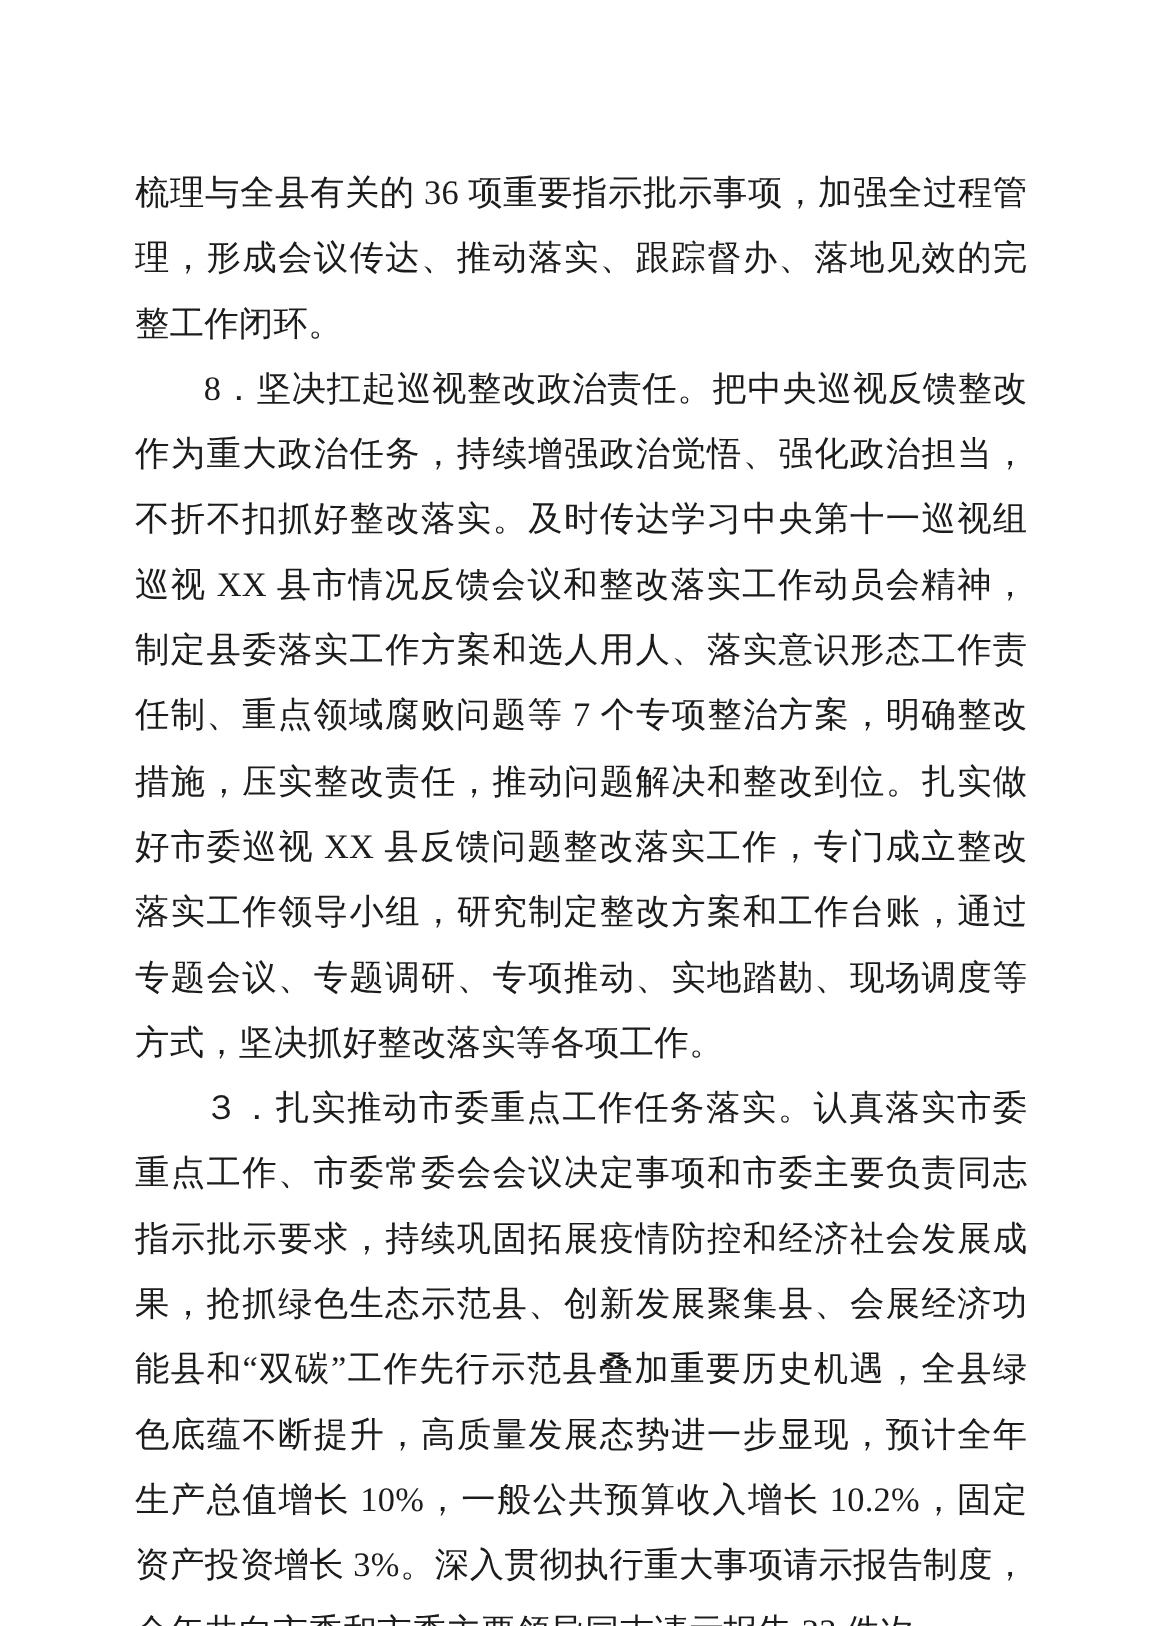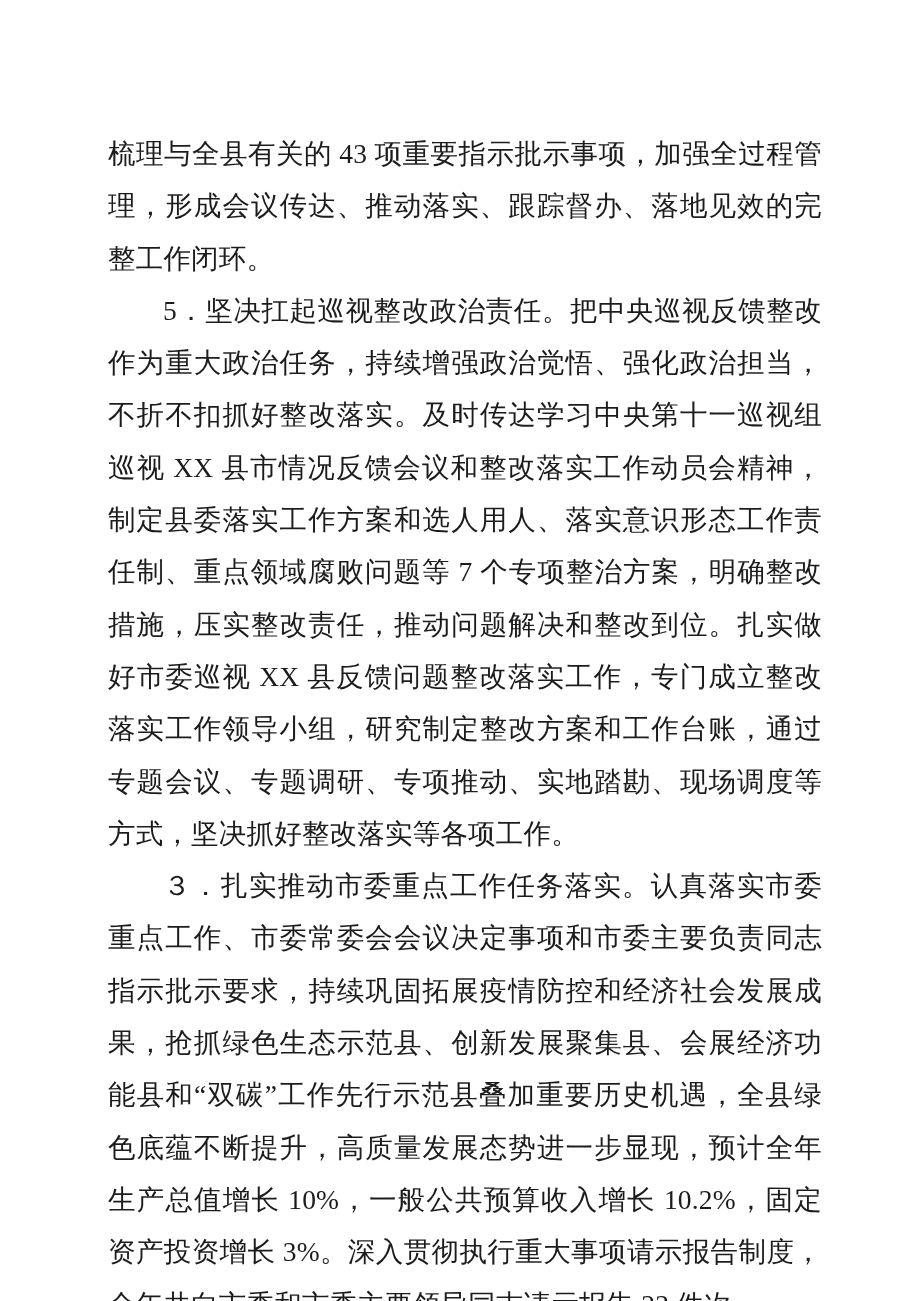--- a/index.html
+++ b/index.html
@@ -42,18 +42,18 @@
   }
   .para.flush {
     text-indent: 0;
   }
 </style>
 </head>
 <body>
 
 <div class="page">
   <div class="doc-body">
-    <p class="para flush">梳理与全县有关的 43 项重要指示批示事项，加强全过程管理，形成会议传达、推动落实、跟踪督办、落地见效的完整工作闭环。</p>
-    <p class="para indent">5．坚决扛起巡视整改政治责任。把中央巡视反馈整改作为重大政治任务，持续增强政治觉悟、强化政治担当，不折不扣抓好整改落实。及时传达学习中央第十一巡视组巡视 XX 县市情况反馈会议和整改落实工作动员会精神，制定县委落实工作方案和选人用人、落实意识形态工作责任制、重点领域腐败问题等 7 个专项整治方案，明确整改措施，压实整改责任，推动问题解决和整改到位。扎实做好市委巡视 XX 县反馈问题整改落实工作，专门成立整改落实工作领导小组，研究制定整改方案和工作台账，通过专题会议、专题调研、专项推动、实地踏勘、现场调度等方式，坚决抓好整改落实等各项工作。</p>
+    <p class="para flush">梳理与全县有关的 36 项重要指示批示事项，加强全过程管理，形成会议传达、推动落实、跟踪督办、落地见效的完整工作闭环。</p>
+    <p class="para indent">8．坚决扛起巡视整改政治责任。把中央巡视反馈整改作为重大政治任务，持续增强政治觉悟、强化政治担当，不折不扣抓好整改落实。及时传达学习中央第十一巡视组巡视 XX 县市情况反馈会议和整改落实工作动员会精神，制定县委落实工作方案和选人用人、落实意识形态工作责任制、重点领域腐败问题等 7 个专项整治方案，明确整改措施，压实整改责任，推动问题解决和整改到位。扎实做好市委巡视 XX 县反馈问题整改落实工作，专门成立整改落实工作领导小组，研究制定整改方案和工作台账，通过专题会议、专题调研、专项推动、实地踏勘、现场调度等方式，坚决抓好整改落实等各项工作。</p>
     <p class="para indent">３．扎实推动市委重点工作任务落实。认真落实市委重点工作、市委常委会会议决定事项和市委主要负责同志指示批示要求，持续巩固拓展疫情防控和经济社会发展成果，抢抓绿色生态示范县、创新发展聚集县、会展经济功能县和“双碳”工作先行示范县叠加重要历史机遇，全县绿色底蕴不断提升，高质量发展态势进一步显现，预计全年生产总值增长 10%，一般公共预算收入增长 10.2%，固定资产投资增长 3%。深入贯彻执行重大事项请示报告制度，全年共向市委和市委主要领导同志请示报告 23 件次。</p>
 
   </div>
 </div>
 
 </body></html>

